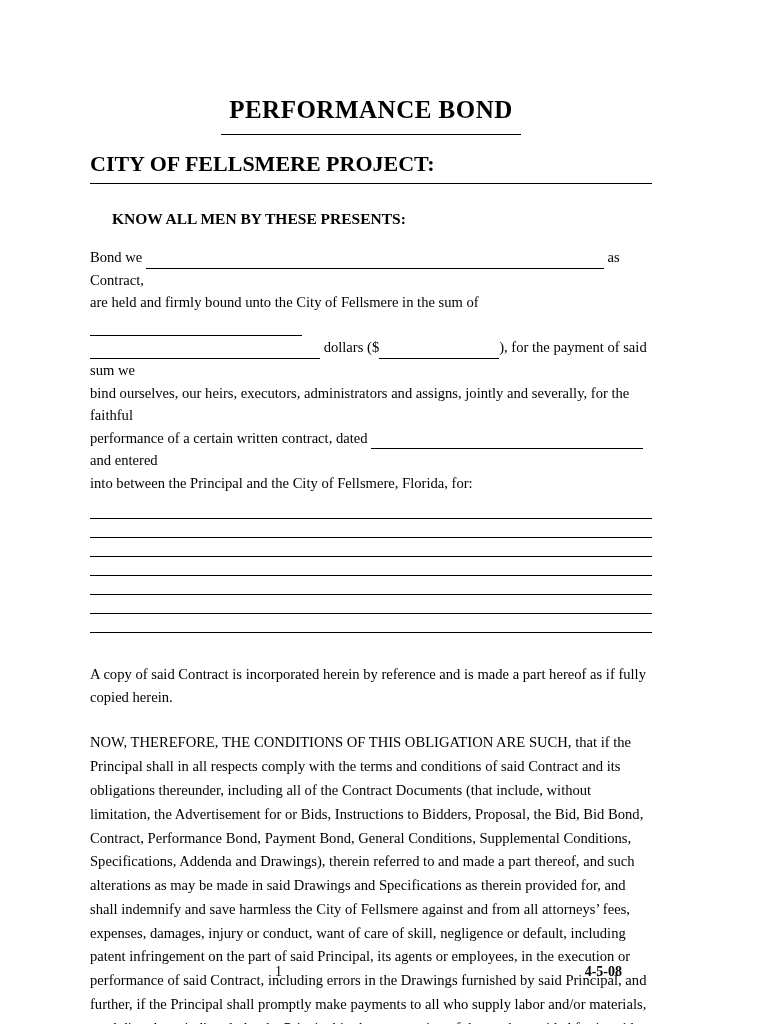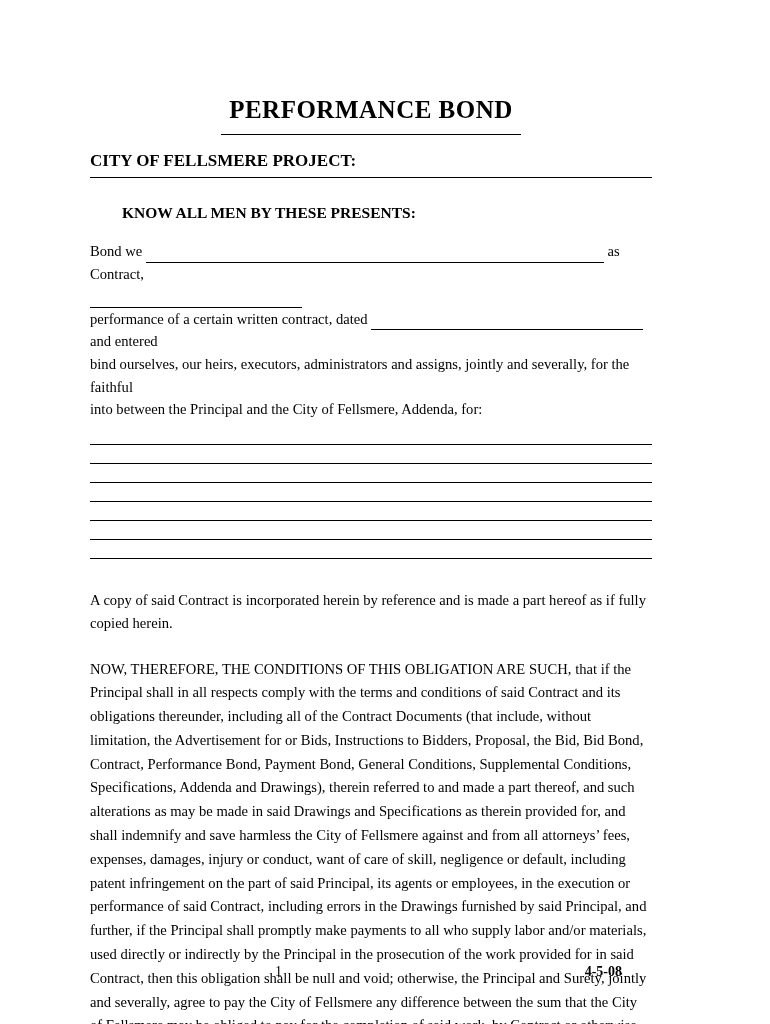--- a/index.html
+++ b/index.html
@@ -55,37 +55,37 @@
   .bond-no-label { }
   .fill-short {
     display: inline-block;
     width: 160px;
     border-bottom: 1px solid #000;
     height: 13px;
     vertical-align: bottom;
   }
 
   .project-title {
-    font-size: 17px;
+    font-size: 22px;
     font-weight: bold;
     margin-top: 16px;
     margin-bottom: 6px;
   }
   .hr-full {
     border: none;
     border-top: 1px solid #000;
     margin: 6px 0 0 0;
     height: 0;
   }
 
   .know-all {
     font-size: 15.5px;
     font-weight: bold;
     margin-top: 26px;
-    margin-left: 32px;
+    margin-left: 22px;
     margin-bottom: 18px;
   }
 
   
   .body-text {
     font-size: 14.6px;
     line-height: 1.55;
   }
   .body-text p {
     margin: 0 0 0 0;
@@ -150,29 +150,34 @@
 
   <div class="know-all">KNOW ALL MEN BY THESE PRESENTS:</div>
 
   <div class="body-text">
     <p>
       <span>Bond we</span>
       <span class="ln" style="width:458px"></span>
       <span>as Contract,</span>
     </p>
     <p>
+      <span>are held and firmly bound unto the City of Fellsmere in the sum of</span>
       <span class="ln" style="width:212px"></span>
     </p>
+    <p>
+      <span class="ln" style="width:230px"></span>
+      <span>dollars ($</span><span class="ln" style="width:120px"></span><span>), for the payment of said sum we</span>
+    </p>
+    <p>bind ourselves, our heirs, executors, administrators and assigns, jointly and severally, for the faithful</p>
     <p>
       <span>performance of a certain written contract, dated</span>
       <span class="ln" style="width:272px"></span>
       <span>and entered</span>
     </p>
-    <p>bind ourselves, our heirs, executors, administrators and assigns, jointly and severally, for the faithful</p>
-    <p>into between the Principal and the City of Fellsmere, Addenda, for:</p>
+    <p>into between the Principal and the City of Fellsmere, Florida, for:</p>
   </div>
 
   <div class="blank-lines">
     <div class="blank-line"></div>
     <div class="blank-line"></div>
     <div class="blank-line"></div>
     <div class="blank-line"></div>
     <div class="blank-line"></div>
     <div class="blank-line"></div>
     <div class="blank-line"></div>

